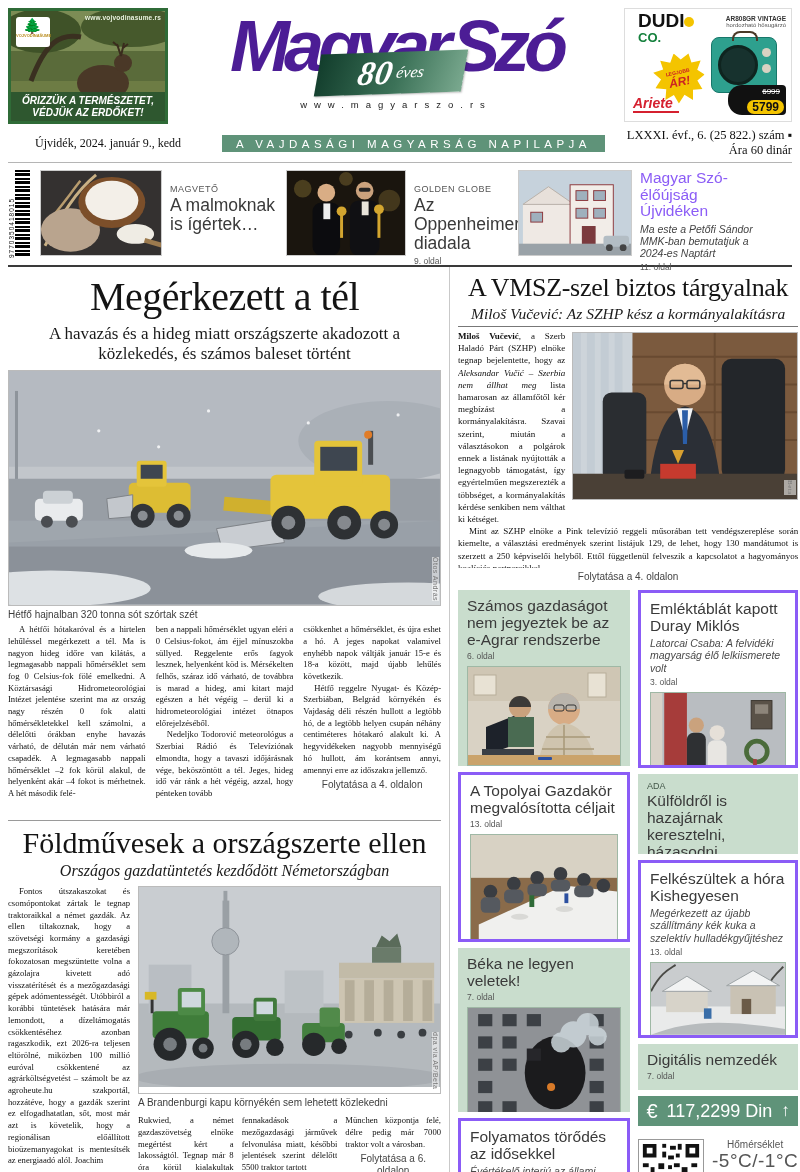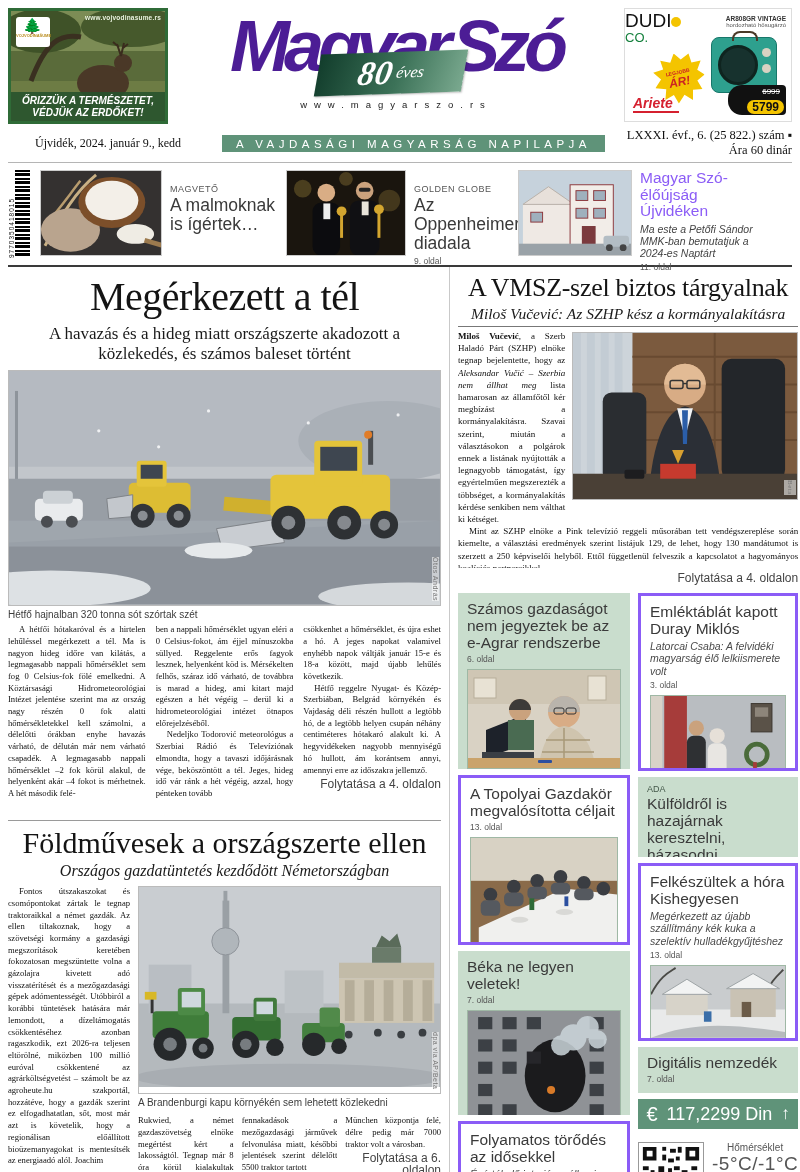--- a/index.html
+++ b/index.html
@@ -19,21 +19,21 @@
 
   .masthead { position:relative; width:432px; height:116px; flex:none; }
   .wordmark { position:absolute; top:2px; left:0; width:100%; text-align:center; font-style:italic; font-weight:900; font-size:72px; line-height:1; color:#4c1d95; letter-spacing:-6px; white-space:nowrap; }
   .wordmark .t2 { margin-left:6px; }
   .badge80 { position:absolute; left:138px; top:44px; width:146px; height:42px; background:linear-gradient(100deg,#123d2c 0%, #3c7258 55%, #7aa98f 100%); transform:skew(-12deg) rotate(-2deg); z-index:2; color:#fff; display:flex; align-items:center; justify-content:center; gap:4px; box-shadow:1px 1px 2px rgba(0,0,0,.25); }
   .badge80 .n { font-family:"Liberation Serif",serif; font-style:italic; font-size:34px; font-weight:bold; }
   .badge80 .w { font-family:"Liberation Serif",serif; font-style:italic; font-size:16px; }
   .site-line { position:absolute; bottom:14px; width:100%; text-align:center; font-size:9.5px; letter-spacing:7px; color:#222; }
 
   .ad-right { width:168px; height:114px; background:#fff; border:1px solid #ddd; position:relative; overflow:hidden; flex:none; }
-  .dudi { position:absolute; top:4px; left:0; font-weight:400; font-size:19px; letter-spacing:0; color:#111; line-height:15px; }
+  .dudi { position:absolute; top:4px; left:13px; font-weight:700; font-size:19px; letter-spacing:0; color:#111; line-height:15px; }
   .dudi .co { color:#15803d; font-size:13px; }
   .dudi .dot { display:inline-block; width:10px; height:10px; background:#f4c400; border-radius:50%; }
   .ad-right .prod { position:absolute; top:6px; right:5px; width:62px; text-align:right; font-size:6.5px; font-weight:bold; color:#333; }
   .ad-right .prod small { display:block; font-weight:normal; font-size:6px; color:#555; }
   .heater { position:absolute; top:28px; right:14px; width:66px; height:56px; background:#2ea08e; border-radius:8px; border:1px solid #17776a; }
   .heater .spk { position:absolute; left:6px; top:7px; width:40px; height:40px; background:#17322e; border-radius:50%; border:3px solid #0f241f; }
   .heater .kn { position:absolute; right:5px; width:9px; height:9px; background:#d8d2c2; border-radius:50%; }
   .heater .handle { position:absolute; top:-7px; left:20px; width:26px; height:10px; border:2px solid #4a3a28; border-bottom:none; border-radius:8px 8px 0 0; }
   .burst { position:absolute; top:44px; left:28px; width:52px; height:52px; background:#f4c400; clip-path:polygon(50% 0,61% 14%,78% 6%,80% 24%,98% 24%,88% 40%,100% 52%,84% 60%,90% 78%,72% 76%,68% 95%,54% 82%,40% 96%,34% 78%,16% 84%,22% 64%,2% 58%,16% 44%,4% 28%,24% 26%,22% 8%,40% 16%); display:flex; flex-direction:column; align-items:center; justify-content:center; transform:rotate(-12deg); }
   .burst .b1 { font-size:5px; font-weight:bold; color:#c22; }
@@ -70,21 +70,21 @@
   .lead-sub { font-family:"Liberation Serif",serif; font-size:17px; line-height:1.18; text-align:center; color:#1a1a1a; margin:4px 18px 6px; }
   .lead-photo { position:relative; height:236px; border:1px solid #bbb; overflow:hidden; }
   .vcredit { writing-mode:vertical-rl; font-size:7px; color:#777; letter-spacing:.5px; }
   .photo-credit-r { position:absolute; right:1px; bottom:4px; background:rgba(255,255,255,.55); }
   .caption { font-size:10px; color:#3c3c3c; padding:3px 0 4px; }
   .serif { font-family:"Liberation Serif",serif; text-align:justify; color:#101010; }
   .cols3 { display:flex; gap:10px; height:190px; overflow:hidden; }
   .cols3 > div { flex:1; overflow:hidden; font-size:8.6px; line-height:11.7px; }
   .cols3 p, .f-left p { margin:0; }
   .ind { text-indent:11px; }
-  .cont { font-size:12px; font-family:"Liberation Sans",sans-serif; color:#444; text-align:right; margin-top:3px; }
+  .cont { font-size:10px; font-family:"Liberation Sans",sans-serif; color:#444; text-align:center; margin-top:3px; }
 
   .lead-f-rule { border-top:1px solid #9a9a9a; margin:6px 0 5px; }
   h2.farm-h { font-family:"Liberation Serif",serif; font-weight:500; font-size:30px; text-align:center; color:#141414; }
   .farm-sub { font-family:"Liberation Serif",serif; font-style:italic; font-size:16px; text-align:center; color:#1a1a1a; margin:2px 0 6px; }
   .f-body { display:flex; gap:8px; }
   .f-left { width:122px; flex:none; font-size:8.6px; line-height:11.7px; height:296px; overflow:hidden; }
   .f-right { flex:1; }
   .f-photo { position:relative; height:208px; border:1px solid #bbb; overflow:hidden; }
   .f-cols { display:flex; gap:8px; margin-top:3px; height:58px; overflow:hidden; }
   .f-cols > div { flex:1; font-size:8.6px; line-height:11.7px; overflow:hidden; }

